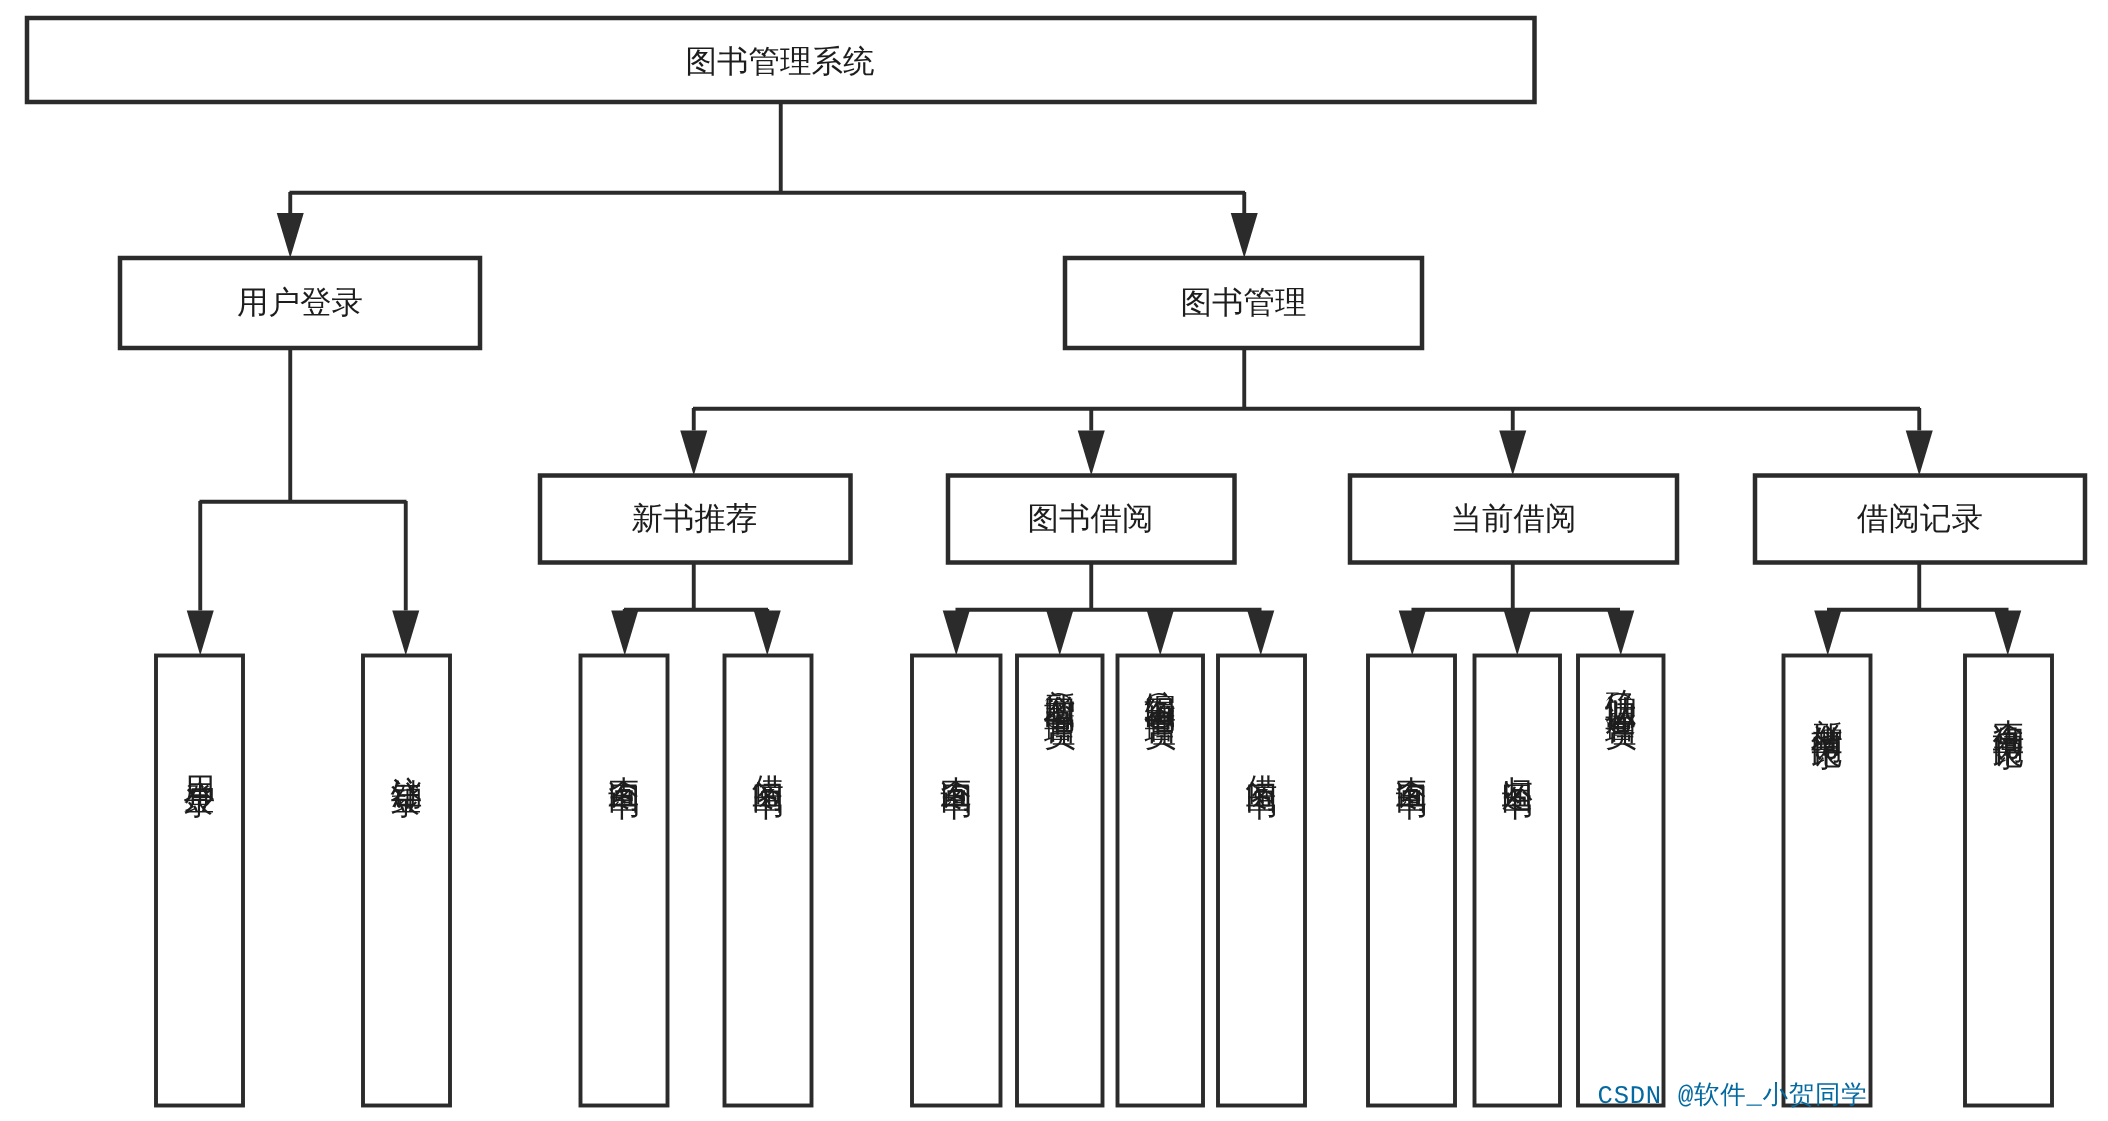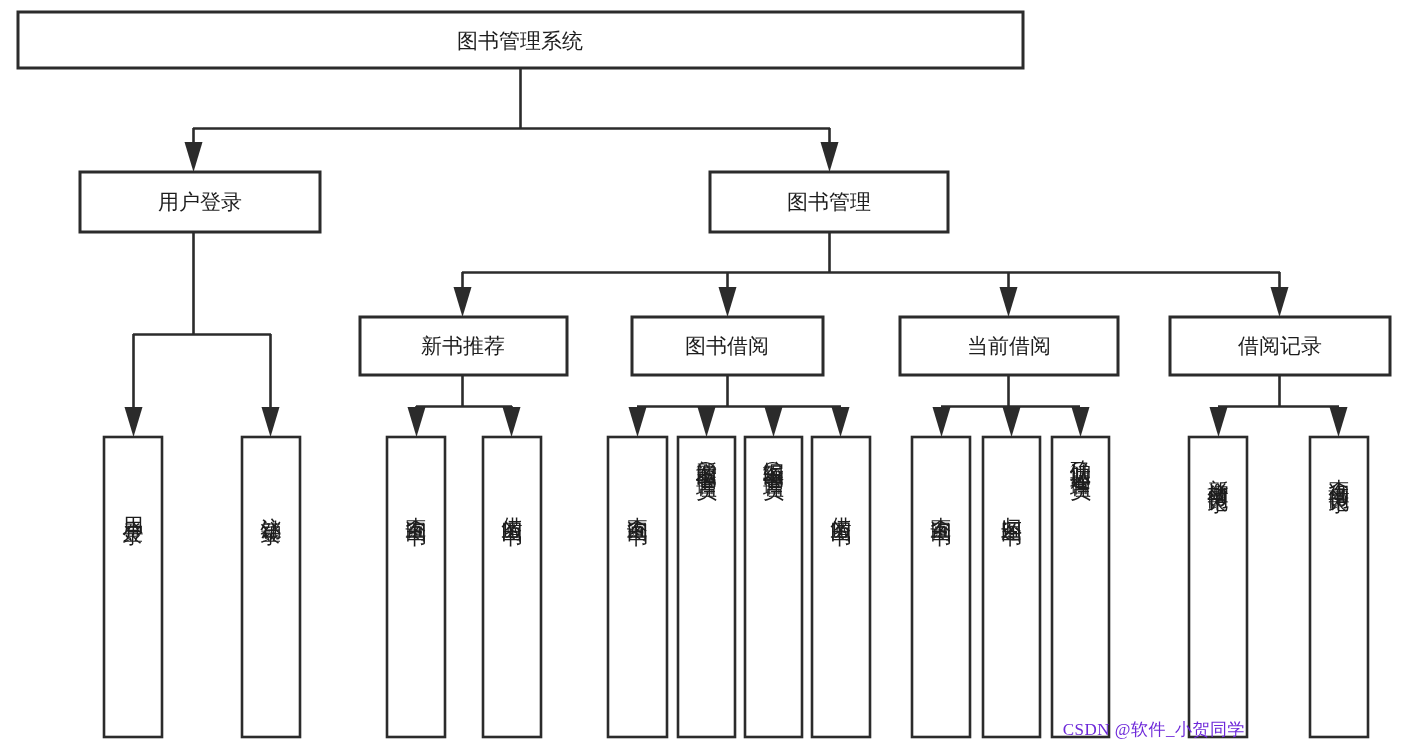--- a/index.html
+++ b/index.html
@@ -68,23 +68,23 @@
     font-size: 21px;
     line-height: 1.05;
     letter-spacing: 3px;
     color: #1d1d1d;
     white-space: nowrap;
   }
   #watermark {
     position: absolute;
     right: 8px;
     bottom: 6px;
-    font-family: Liberation Serif, serif;
+    font-family: Liberation Mono, monospace;
     font-size: 17px;
-    color: #6d28d9;
+    color: #0369a1;
     letter-spacing: 0.5px;
     white-space: nowrap;
     margin-top: 36px;
   }
 </style>
 </head>
 <body>
 
 <div id="diagram-root">
 

